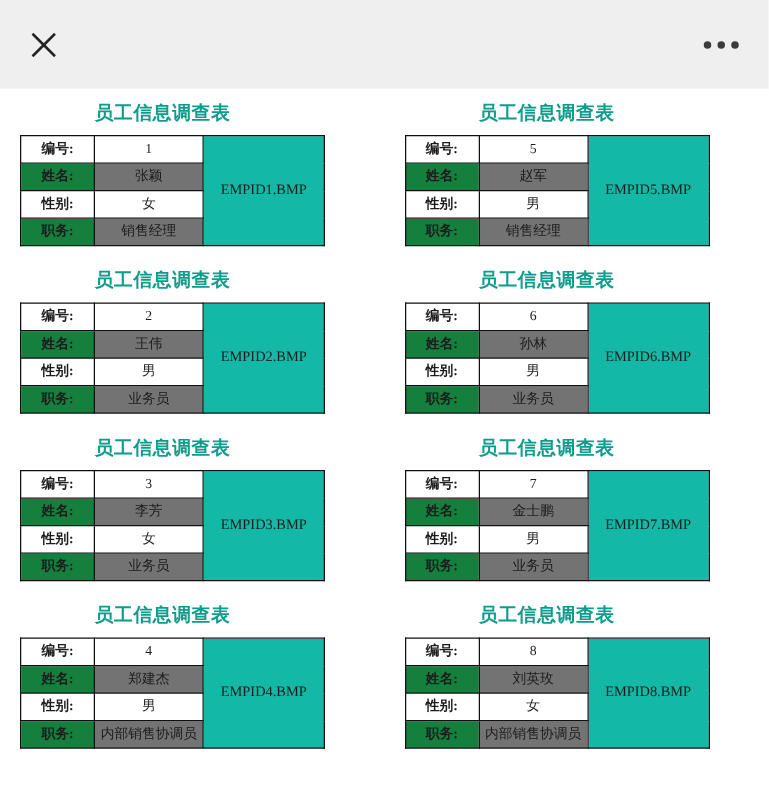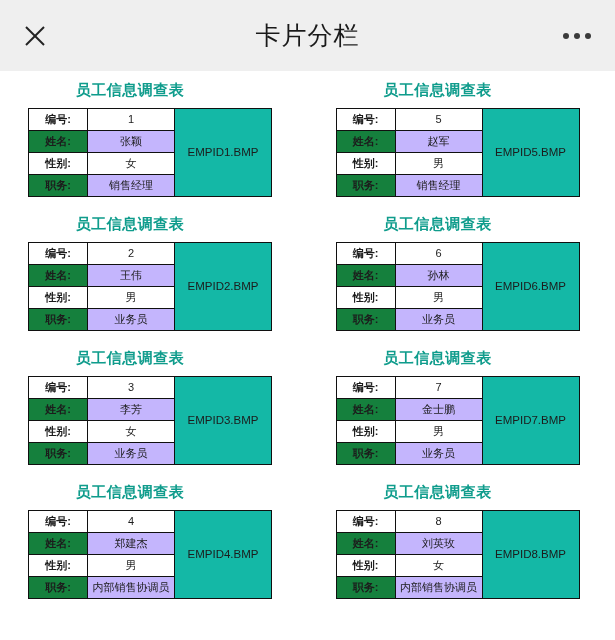--- a/index.html
+++ b/index.html
@@ -71,20 +71,21 @@
     height: 569px;
     box-sizing: border-box;
     overflow: hidden;
   }
   .grid {
     display: grid;
     grid-template-columns: 1fr 1fr;
     grid-auto-rows: 134px;
     column-gap: 0px;
     row-gap: 0px;
+    font-family: Liberation Serif, serif;
   }
   .card {
     position: relative;
     padding-top: 10px;
     padding-left: 16px;
     box-sizing: border-box;
   }
   .card.right { padding-left: 16px; }
 
   .card-title {
@@ -97,51 +98,49 @@
     width: 228px;
     padding-right: 0;
   }
 
   table.info {
     border-collapse: collapse;
     table-layout: fixed;
     width: 228px;
     font-size: 11px;
     color: #1c1c1c;
-    margin-left: 12px;
   }
   table.info td {
     border: 1px solid #101010;
     height: 21px;
     line-height: 21px;
     text-align: center;
     padding: 0 2px;
     overflow: hidden;
     white-space: nowrap;
   }
   td.lbl  { width: 54px; font-weight: bold; }
   td.val  { width: 82px; }
   td.img  { width: 92px; background: #14b8a6; color: #1c1c1c; font-size: 11.5px; }
 
   tr.shade td.lbl { background: #15803d; }
-  tr.shade td.val { background: #c4b5fd; }
+  tr.shade td.val { background: #737373; }
   tr.plain td.lbl { background: #ffffff; }
   tr.plain td.val { background: #ffffff; }
 </style>
 </head>
 <body>
 
 <div class="topbar">
   <div class="close-icon">
     <svg width="24" height="24" viewBox="0 0 24 24" aria-hidden="true">
       <line x1="3" y1="3" x2="21" y2="21" stroke="#222222" stroke-width="2"></line>
       <line x1="21" y1="3" x2="3" y2="21" stroke="#222222" stroke-width="2"></line>
     </svg>
   </div>
-  <div class="topbar-title">卡片分栏</div>
   <div class="more-icon">
     <i></i>
     <i></i>
     <i></i>
   </div>
 </div>
 
 <div class="content">
   <div class="grid" id="card-grid">
       <div class="card">

